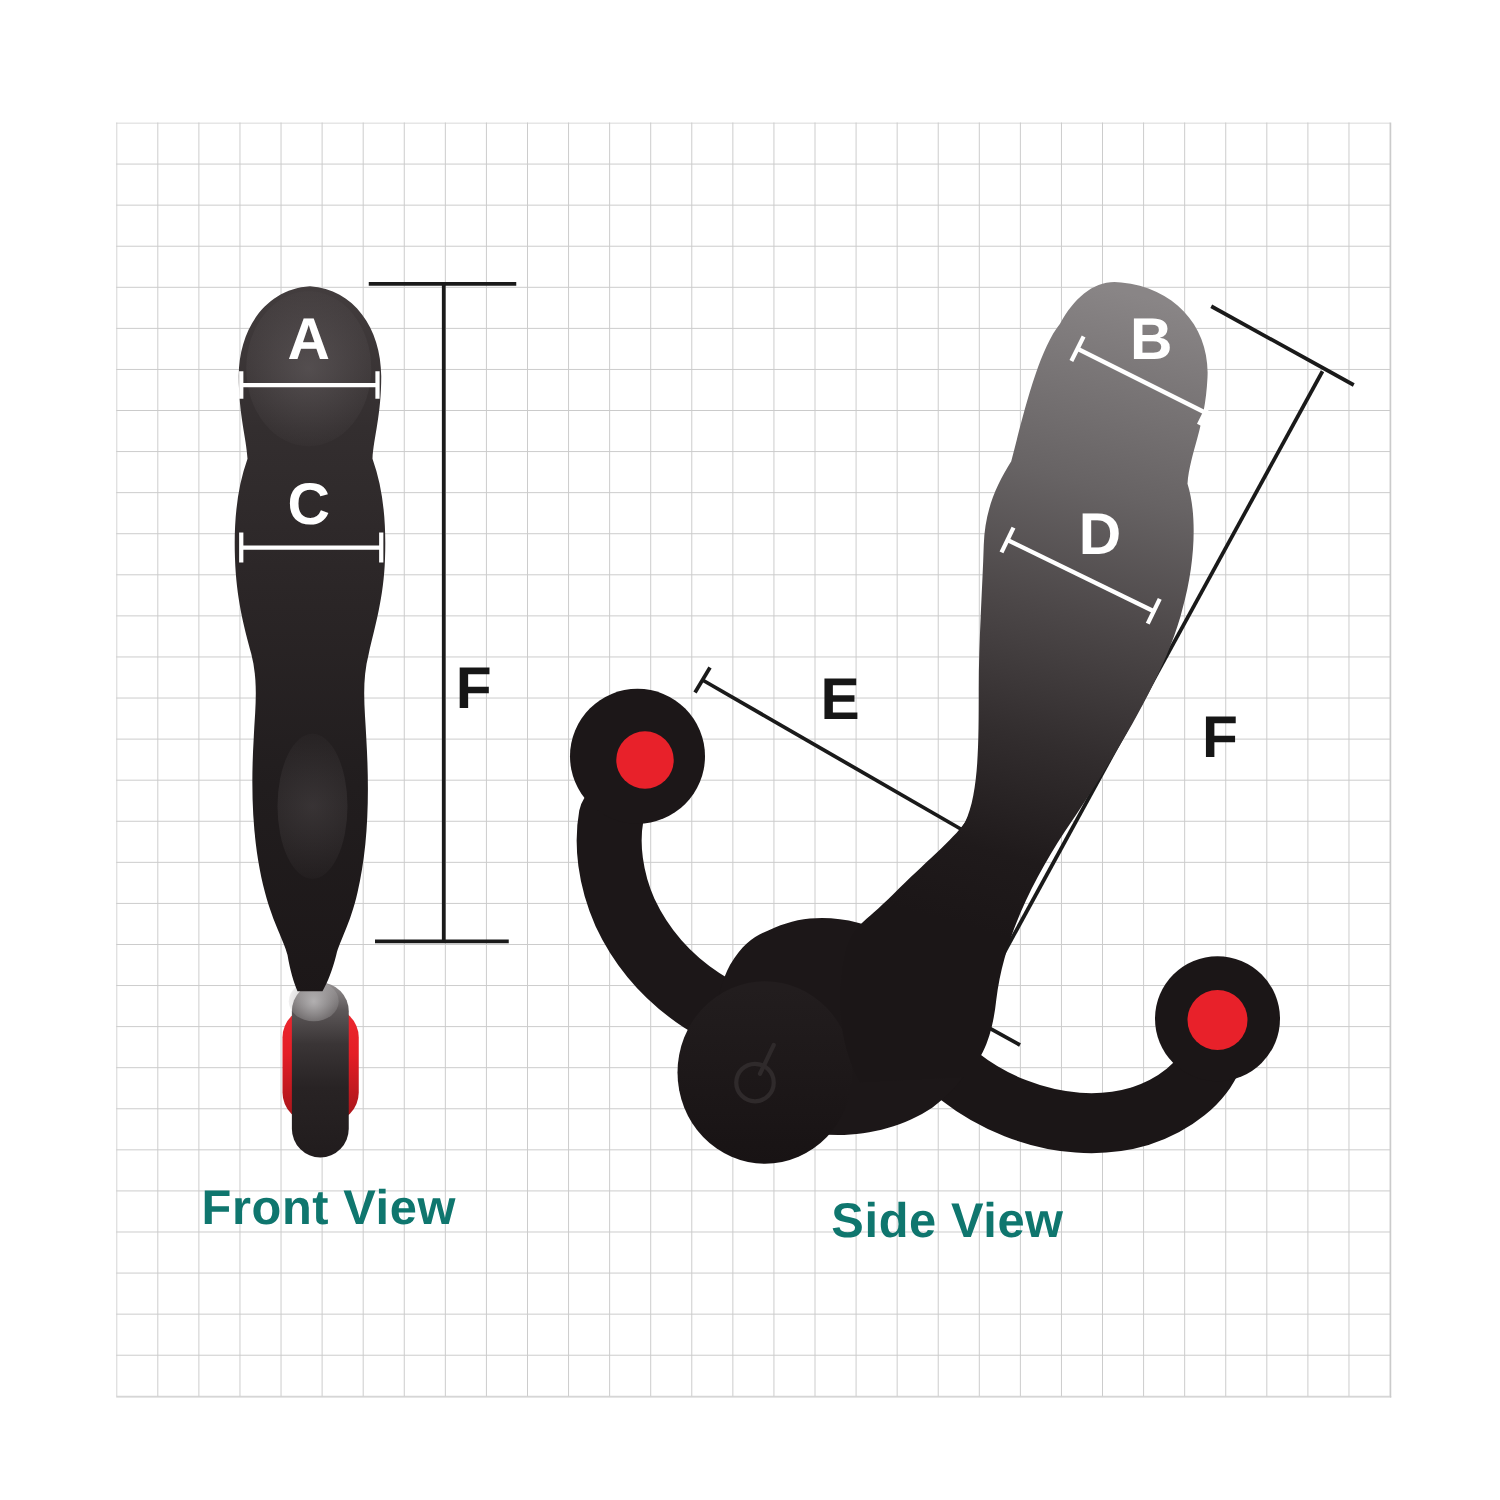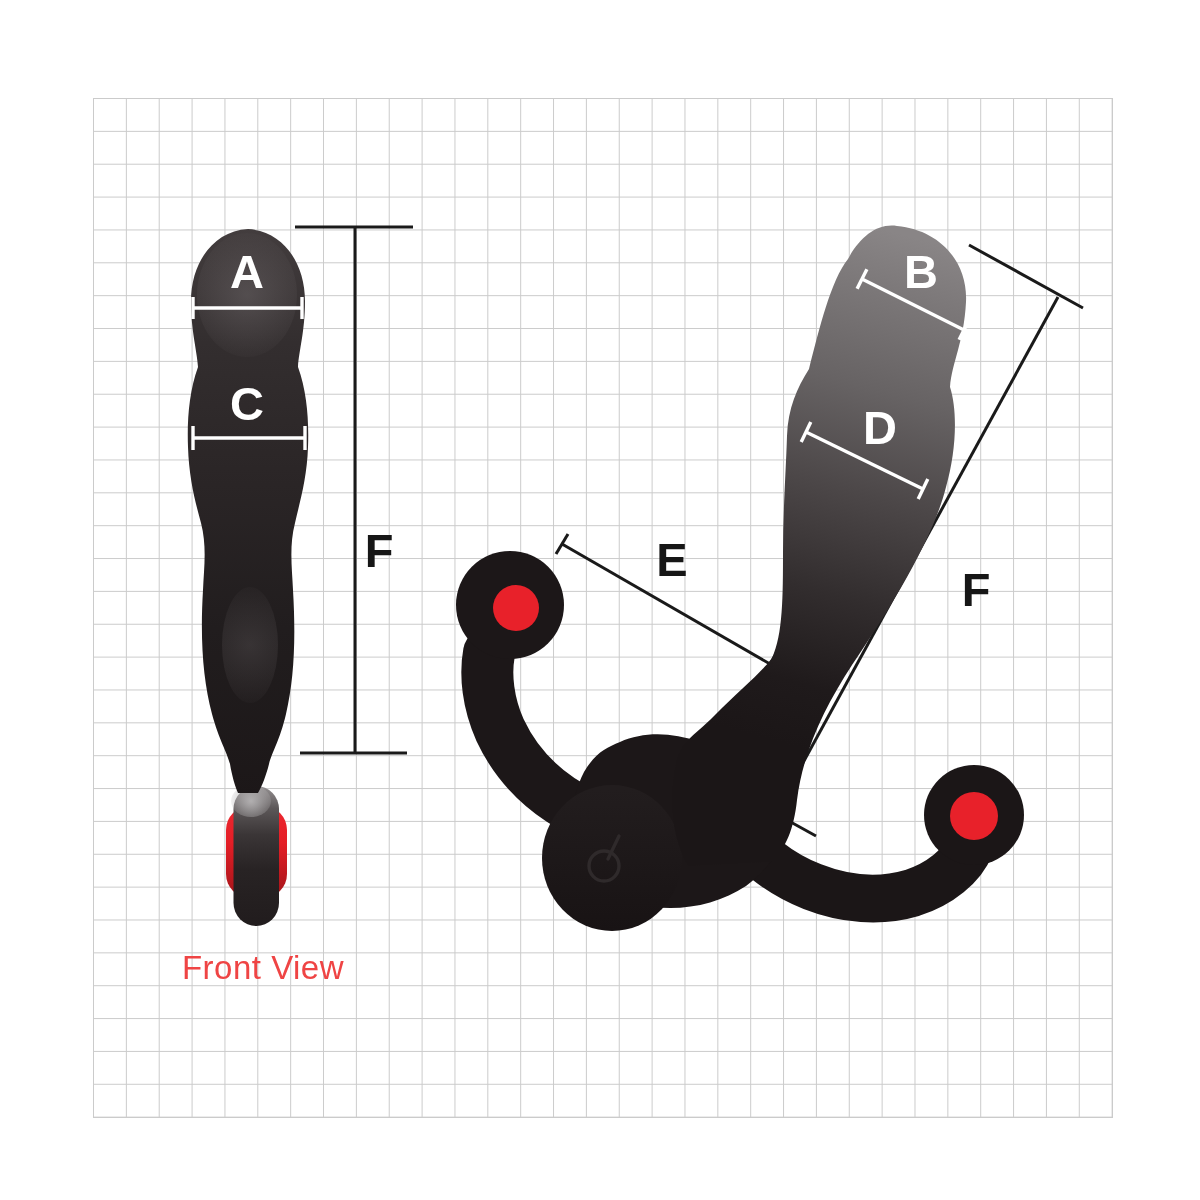--- a/index.html
+++ b/index.html
@@ -19,21 +19,21 @@
   svg.diagram{position:absolute;left:0;top:0;width:1200px;height:1200px;}
   .label{
     position:absolute;transform:translate(-50%,-50%);
     font-weight:600;white-space:nowrap;line-height:1;
   }
   .dim-label{font-size:47px;}
   .dim-white{color:#ffffff;}
   .dim-black{color:#161616;}
   .caption{
     position:absolute;transform:translate(-50%,-50%);
-    font-size:33px;font-weight:400;color:#ef4444;
+    font-size:39px;font-weight:700;color:#0f766e;
     letter-spacing:0.5px;white-space:nowrap;line-height:1;
   }
 </style>
 </head>
 <body>
 
 <div class="canvas">
 
   <div class="grid"></div>
 
@@ -191,14 +191,15 @@
 
   <div class="label dim-label dim-white" style="left:247px;top:271px;">A</div>
   <div class="label dim-label dim-white" style="left:247px;top:403px;">C</div>
   <div class="label dim-label dim-black" style="left:379px;top:550px;">F</div>
   <div class="label dim-label dim-white" style="left:921px;top:271px;">B</div>
   <div class="label dim-label dim-white" style="left:880px;top:427px;">D</div>
   <div class="label dim-label dim-black" style="left:672px;top:559px;">E</div>
   <div class="label dim-label dim-black" style="left:976px;top:589px;">F</div>
 
   <div class="caption" style="left:263px;top:967px;">Front View</div>
+  <div class="caption" style="left:758px;top:977px;">Side View</div>
 
 </div>
 
 </body></html>

